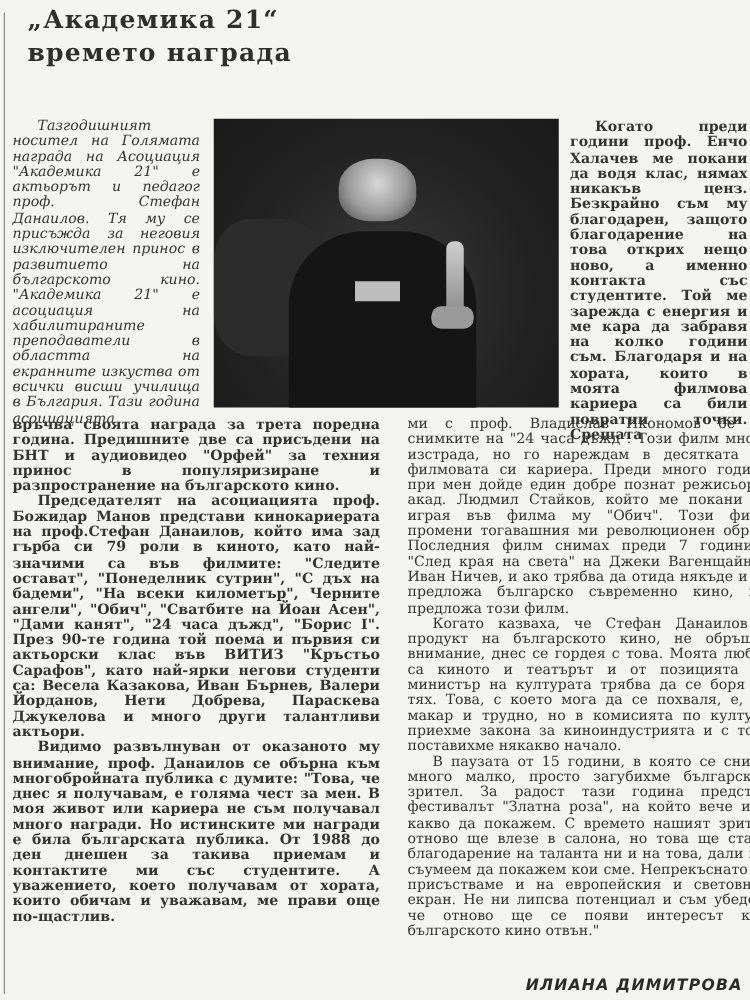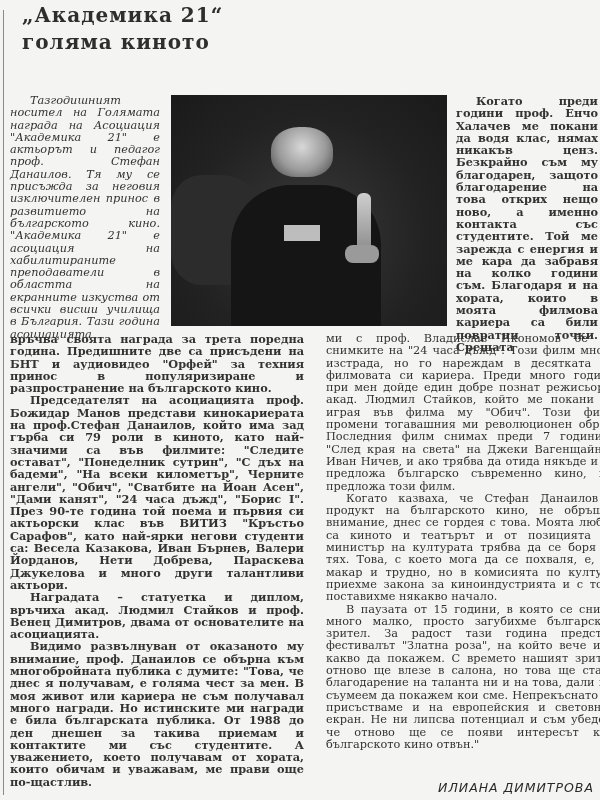--- a/index.html
+++ b/index.html
@@ -33,51 +33,50 @@
       text-align: justify; color: #333;
     }
     .col p { margin: 0; text-indent: 20px; }
     .col .noind { text-indent: 0; }
     .col-a { left: 10px; top: 95px; width: 150px; font-style: italic; }
     .col-b { left: 10px; top: 333px; width: 294px; font-weight: bold; }
     .col-c { left: 456px; top: 95px; width: 142px; font-weight: bold; }
     .col-d { left: 300px; top: 333px; width: 290px; margin-left: 26px; }
     .byline {
       position: absolute; right: 6px; top: 780px;
-      font-family: "DejaVu Sans", sans-serif; font-weight: normal; font-style: italic;
+      font-family: "DejaVu Sans", sans-serif; font-weight: bold; font-style: italic;
       font-size: 12.5px; letter-spacing: 1px; color: #2a2a2a;
     }
   </style>
 </head>
 <body>
 
 <div class="leftrule"></div>
 
 <div class="headline">
   <div>„Академика 21“</div>
-  <div>голяма киното</div>
+  <div>времето награда</div>
 </div>
 
 <div class="photo">
   <div class="flowers"></div>
   <div class="body"></div>
   <div class="head"></div>
   <div class="logo"></div>
   <div class="statue"></div>
   <div class="hand"></div>
 </div>
 
 <div class="col col-a">
   <p>Тазгодишният носител на Голямата награда на Асоциация "Академика 21" е актьорът и педагог проф. Стефан Данаилов. Тя му се присъжда за неговия изключителен принос в развитието на българското кино. "Академика 21" е асоциация на хабилитираните преподаватели в областта на екранните изкуства от всички висши училища в България. Тази година асоциацията</p>
 </div>
 
 <div class="col col-b">
   <p class="noind">връчва своята награда за трета поредна година. Предишните две са присъдени на БНТ и аудиовидео "Орфей" за техния принос в популяризиране и разпространение на българското кино.</p>
   <p>Председателят на асоциацията проф. Божидар Манов представи кинокариерата на проф.Стефан Данаилов, който има зад гърба си 79 роли в киното, като най-значими са във филмите: "Следите остават", "Понеделник сутрин", "С дъх на бадеми", "На всеки километър", Черните ангели", "Обич", "Сватбите на Йоан Асен", "Дами канят", "24 часа дъжд", "Борис I". През 90-те година той поема и първия си актьорски клас във ВИТИЗ "Кръстьо Сарафов", като най-ярки негови студенти са: Весела Казакова, Иван Бърнев, Валери Йорданов, Нети Добрева, Параскева Джукелова и много други талантливи актьори.</p>
-  <p>Наградата – статуетка и диплом, връчиха акад. Людмил Стайков и проф. Венец Димитров, двама от основателите на асоциацията.</p>
   <p>Видимо развълнуван от оказаното му внимание, проф. Данаилов се обърна към многобройната публика с думите: "Това, че днес я получавам, е голяма чест за мен. В моя живот или кариера не съм получавал много награди. Но истинските ми награди е била българската публика. От 1988 до ден днешен за такива приемам и контактите ми със студентите. А уважението, което получавам от хората, които обичам и уважавам, ме прави още по-щастлив.</p>
 </div>
 
 <div class="col col-c">
   <p>Когато преди години проф. Енчо Халачев ме покани да водя клас, нямах никакъв ценз. Безкрайно съм му благодарен, защото благодарение на това открих нещо ново, а именно контакта със студентите. Той ме зарежда с енергия и ме кара да забравя на колко години съм. Благодаря и на хората, които в моята филмова кариера са били повратни точки. Срещата</p>
 </div>
 
 <div class="col col-d">
   <p class="noind">ми с проф. Владислав Икономов бе на снимките на "24 часа дъжд". Този филм много изстрада, но го нареждам в десятката на филмовата си кариера. Преди много години при мен дойде един добре познат режисьор – акад. Людмил Стайков, който ме покани да играя във филма му "Обич". Този филм промени тогавашния ми революционен образ. Последния филм снимах преди 7 години - "След края на света" на Джеки Вагенщайн и Иван Ничев, и ако трябва да отида някъде и да предложа българско съвременно кино, ще предложа този филм.</p>
   <p>Когато казваха, че Стефан Данаилов е продукт на българското кино, не обръщах внимание, днес се гордея с това. Моята любов са киното и театърът и от позицията на министър на културата трябва да се боря за тях. Това, с което мога да се похваля, е, че макар и трудно, но в комисията по култура приехме закона за киноиндустрията и с това поставихме някакво начало.</p>

